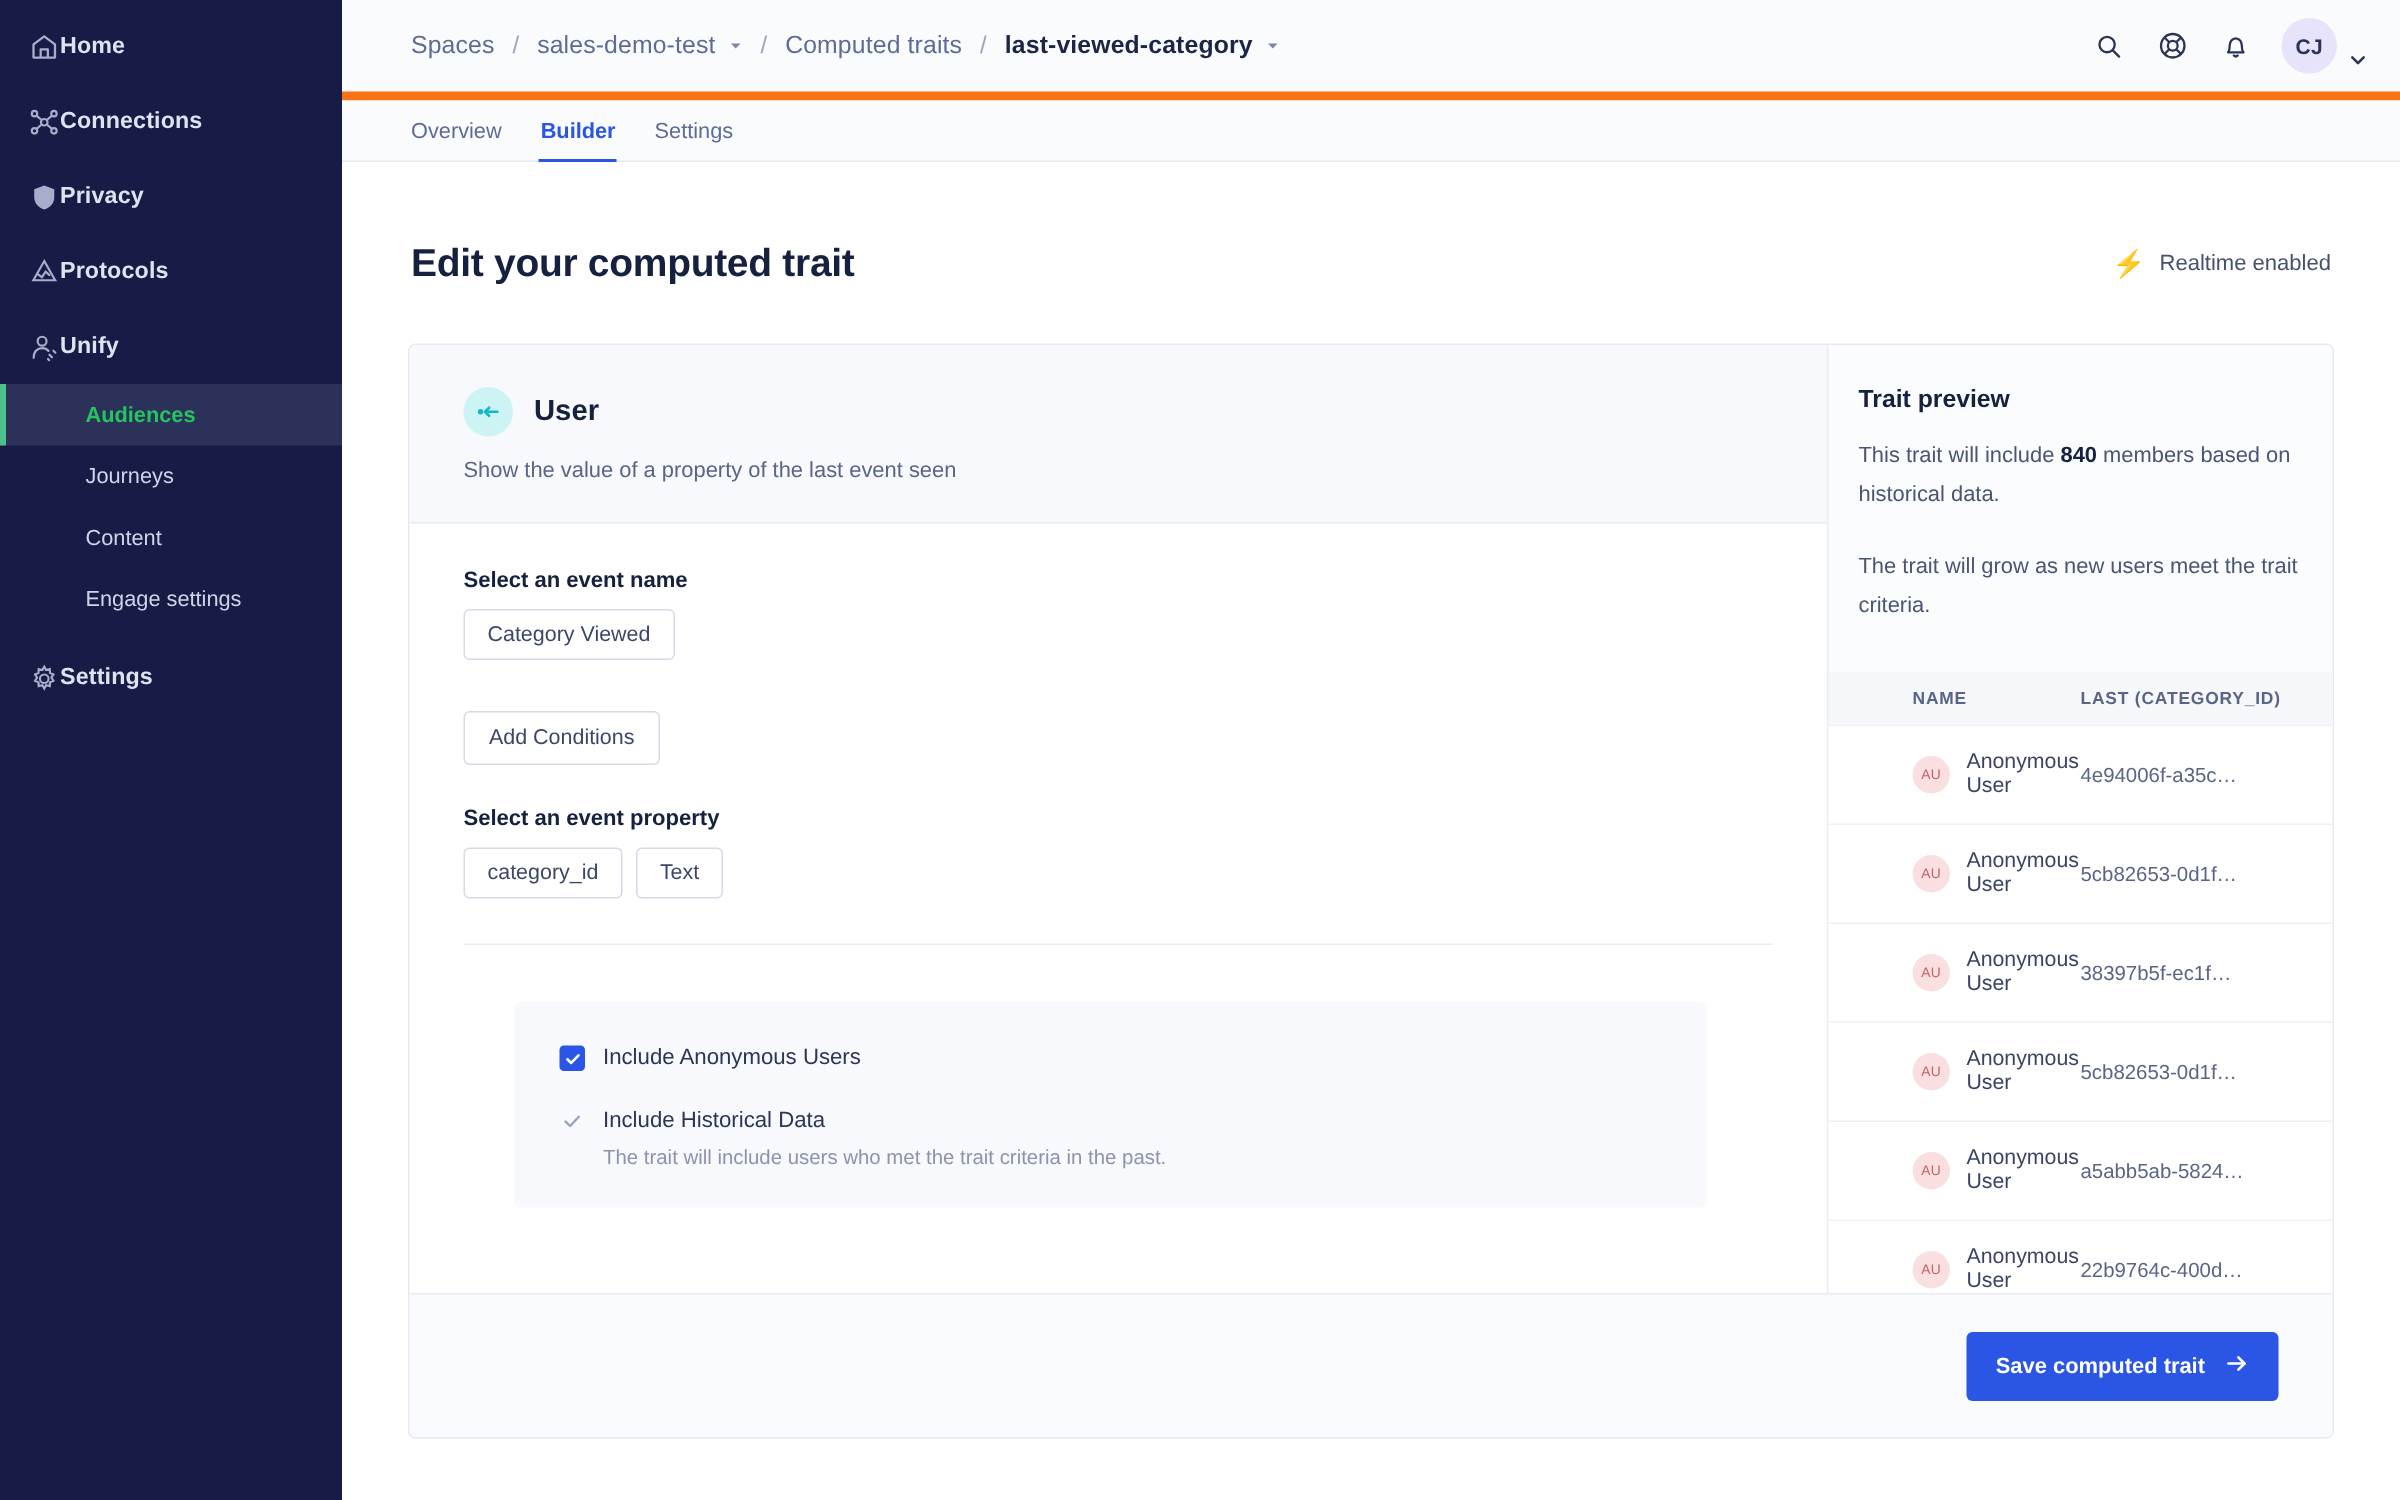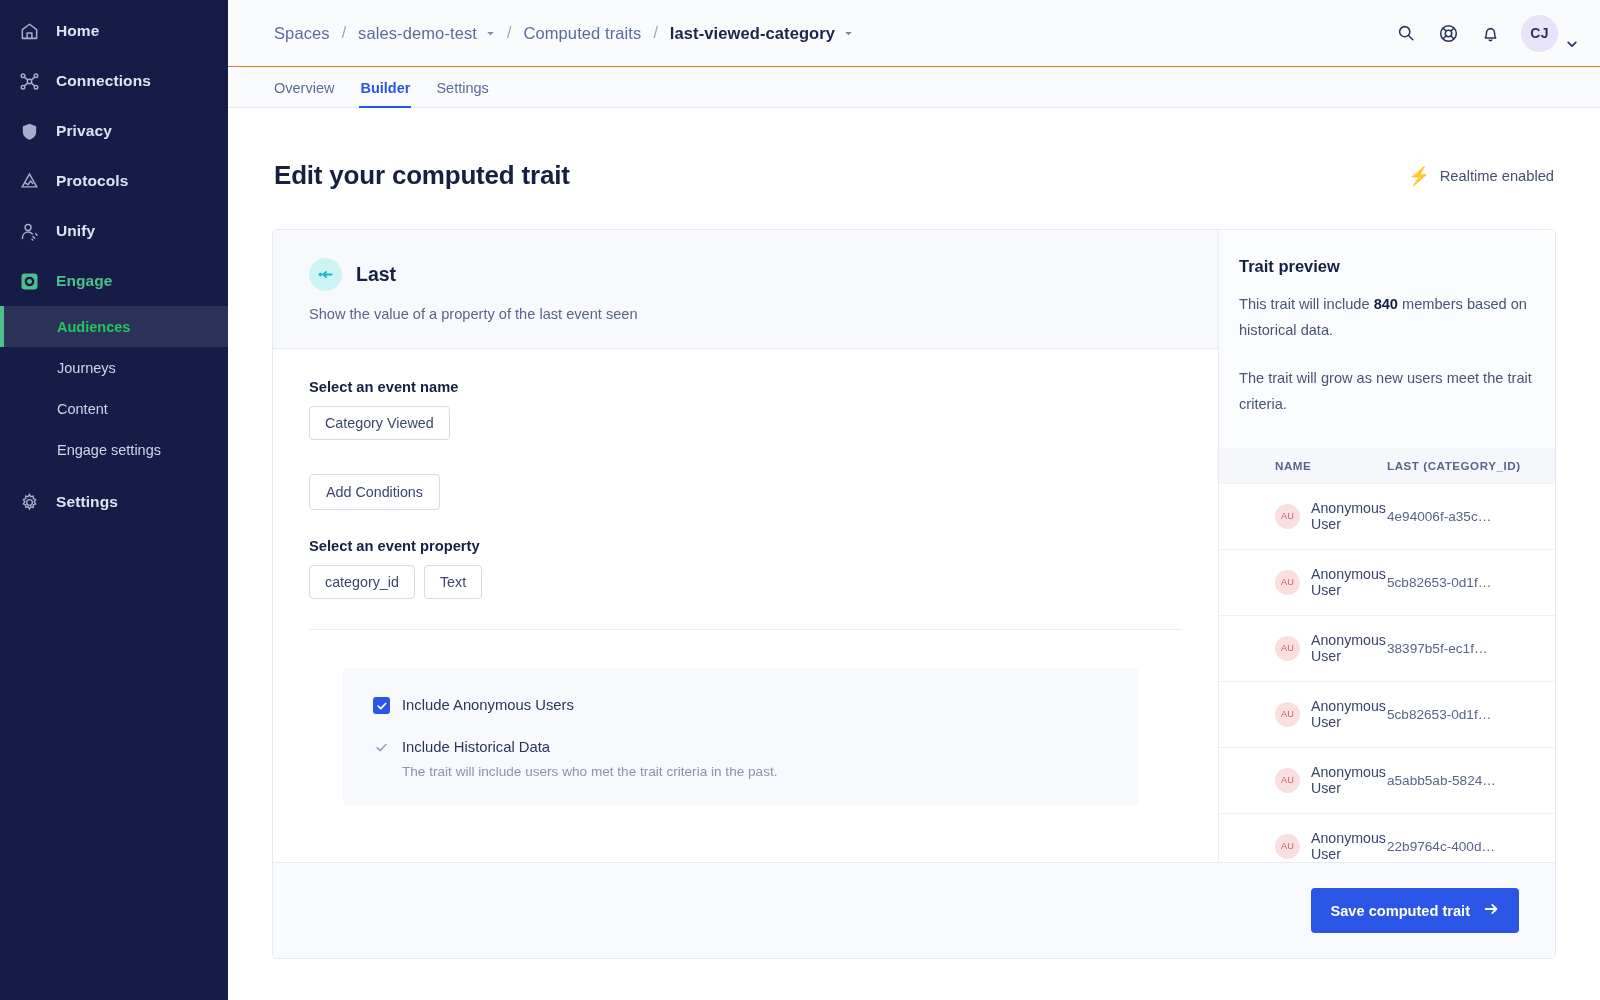--- a/index.html
+++ b/index.html
@@ -28,21 +28,21 @@
   .ws-name {
     color: #ffffff; font-size: 15.5px; font-weight: 700;
     letter-spacing: .1px; flex: 1;
   }
   .ws-caret { width: 16px; height: 16px; color: #ffffff; display:flex; align-items:center; justify-content:center;}
 
   .nav { margin-top: 6px; }
   .nav-item {
     height: 50px;
     display: flex; align-items: center;
-    padding-left: 18px; gap: 16px;
+    padding-left: 18px; gap: 0;
     cursor: pointer; position: relative;
   }
   .nav-item .ico { width: 22px; height: 22px; flex: 0 0 22px; display:flex; align-items:center; justify-content:center; color:#a6aecb; }
   .nav-item .lbl { color: #dfe3f0; font-size: 15.5px; font-weight: 600; letter-spacing: .1px; }
   .nav-item.active-green .ico { color: #4bc08a; }
   .nav-item.active-green .lbl { color: #4bc08a; }
 
   .subnav-item {
     height: 41px;
     display: flex; align-items: center;
@@ -59,21 +59,21 @@
   .nav-settings { margin-top: 7px; }
 
   
   .main { flex: 1; height: 1000px; background: #ffffff; display: flex; flex-direction: column; }
 
   .topbar {
     height: 67px; flex: 0 0 67px;
     background: #fafbfd;
     display: flex; align-items: center;
     padding: 0 22px 0 46px;
-    border-bottom: 1px solid #f97316;
+    border-bottom: 6px solid #f97316;
   }
   .crumbs { display: flex; align-items: center; gap: 0; flex: 1; }
   .crumb { font-size: 16.5px; color: #5d6b98; letter-spacing: .1px; cursor: pointer; }
   .crumb.last { color: #1c2448; font-weight: 600; cursor: default; }
   .crumb-sep { font-size: 16px; color: #9aa4c2; margin: 0 12px; }
   .crumb-caret { margin-left: 9px; color: #7c87a8; font-size: 10px; display:inline-flex; align-items:center; }
   .top-actions { display: flex; align-items: center; gap: 20px; }
   .top-ico { width: 22px; height: 22px; color: #2b3356; cursor: pointer; display:flex; align-items:center; justify-content:center;}
   .avatar-wrap { display: flex; align-items: flex-end; gap: 8px; cursor: pointer; }
   .avatar {
@@ -305,30 +305,20 @@
         <span class="ico">
           <svg viewBox="0 0 22 22" width="21" height="21" fill="none" stroke="currentColor" stroke-width="1.5" stroke-linecap="round">
               <circle cx="9.5" cy="6.8" r="3.1"></circle>
               <path d="M3.6 18.4 C3.6 13.9 6.4 11.6 9.5 11.6 C11.3 11.6 12.9 12.3 14 13.6"></path>
               <path d="M14.6 16.2 L16.4 18 M17.4 13.4 L18.8 14.8 M13.6 19.2 L14.4 20"></path>
             </svg>
         </span>
         <span class="lbl">Unify</span>
       </div>
 
-      <div class="nav-item active-green">
-        <span class="ico">
-          <svg viewBox="0 0 22 22" width="21" height="21">
-              <rect x="2.6" y="2.6" width="16.8" height="16.8" rx="3.4" fill="currentColor"></rect>
-              <circle cx="11" cy="11" r="5.1" fill="#161c46"></circle>
-              <circle cx="11" cy="11" r="2.6" fill="currentColor"></circle>
-            </svg>
-        </span>
-        <span class="lbl">Engage</span>
-      </div>
 
       <div class="subnav-item selected">
         <span class="lbl">Audiences</span>
       </div>
       <div class="subnav-item">
         <span class="lbl">Journeys</span>
       </div>
       <div class="subnav-item">
         <span class="lbl">Content</span>
       </div>
@@ -426,21 +416,21 @@
 
             <div class="builder-head">
               <div class="trait-type">
                 <span class="trait-ico">
                   <svg viewBox="0 0 20 20" width="19" height="19">
                       <circle cx="4.6" cy="10" r="1.9" fill="currentColor"></circle>
                       <path d="M16.4 10 H8.2" stroke="currentColor" stroke-width="1.9" stroke-linecap="round"></path>
                       <path d="M10.6 7.2 L7.7 10 L10.6 12.8" fill="none" stroke="currentColor" stroke-width="1.9" stroke-linecap="round" stroke-linejoin="round"></path>
                     </svg>
                 </span>
-                <span class="trait-name">Last</span>
+                <span class="trait-name">User</span>
               </div>
               <div class="trait-desc">Show the value of a property of the last event seen</div>
             </div>
 
             <div class="builder-main">
 
               <div class="field-label">Select an event name</div>
               <div class="pill-row">
                 <button class="pill">Category Viewed</button>
               </div>

